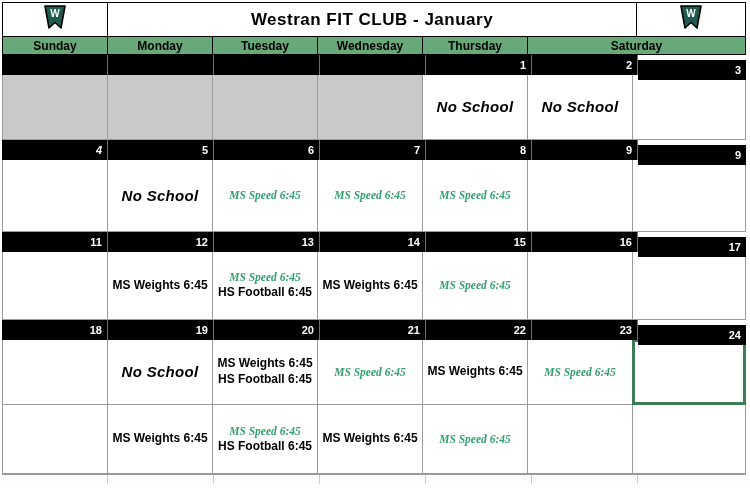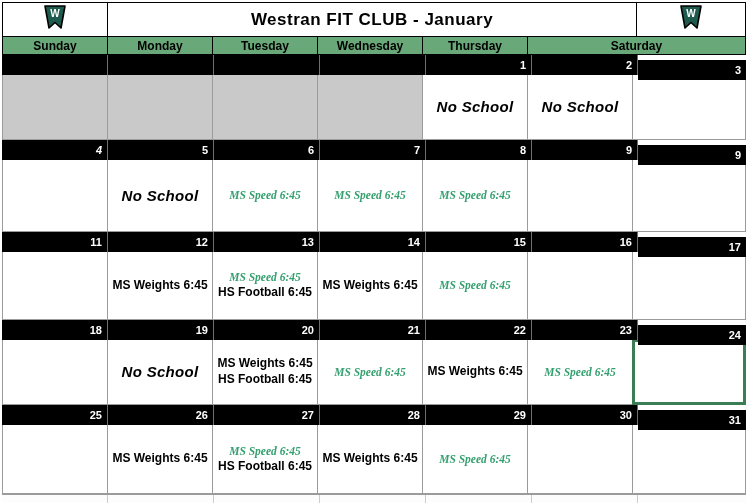--- a/index.html
+++ b/index.html
@@ -262,45 +262,20 @@
           <div class="event green" style="color: rgb(53, 160, 111);">MS Speed 6:45</div>
         </div>
         <div class="content-cell">
           <div class="event black">MS Weights 6:45</div>
         </div>
         <div class="content-cell">
           <div class="event green" style="color: rgb(53, 160, 111);">MS Speed 6:45</div>
         </div>
         <div class="content-cell selected"></div>
       </div>
-      <div class="bar-row">
-        <div class="bar-cell">
-          <span class="bar-num">25</span>
-        </div>
-        <div class="bar-cell">
-          <span class="bar-num">26</span>
-        </div>
-        <div class="bar-cell">
-          <span class="bar-num">27</span>
-        </div>
-        <div class="bar-cell">
-          <span class="bar-num">28</span>
-        </div>
-        <div class="bar-cell">
-          <span class="bar-num">29</span>
-        </div>
-        <div class="bar-cell">
-          <span class="bar-num">30</span>
-        </div>
-        <div class="bar-cell sat">
-          <div class="sat-fill">
-            <span class="bar-num">31</span>
-          </div>
-        </div>
-      </div>
       <div class="content-row" style="height: 69px;">
         <div class="content-cell"></div>
         <div class="content-cell">
           <div class="event black">MS Weights 6:45</div>
         </div>
         <div class="content-cell">
           <div class="event green" style="color: rgb(53, 160, 111);">MS Speed 6:45</div>
           <div class="event black">HS Football 6:45</div>
         </div>
         <div class="content-cell">

